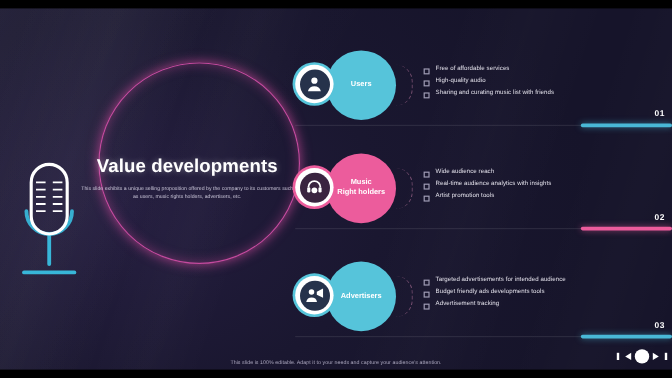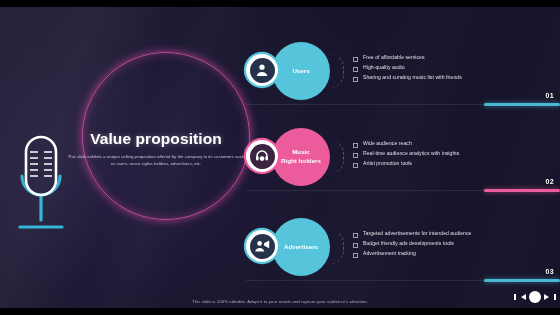--- a/index.html
+++ b/index.html
@@ -195,21 +195,21 @@
           <line x1="34" y1="32" x2="42" y2="32"></line>
         <line x1="20" y1="38" x2="28" y2="38"></line>
           <line x1="34" y1="38" x2="42" y2="38"></line>
         <line x1="20" y1="44" x2="28" y2="44"></line>
           <line x1="34" y1="44" x2="42" y2="44"></line>
       </g>
     </svg>
   </div>
 
   <div class="title-block">
-    <h1>Value proposition</h1>
+    <h1>Value developments</h1>
     <p>This slide exhibits a unique selling proposition offered by the company to its customers such as users, music rights holders, advertisers, etc.</p>
   </div>
 
   <div class="row r1">
     <div class="dash"></div>
     <div class="pill cy">
       <span>Users</span>
     </div>
     <div class="badge-icon cy">
       <span class="inner">

